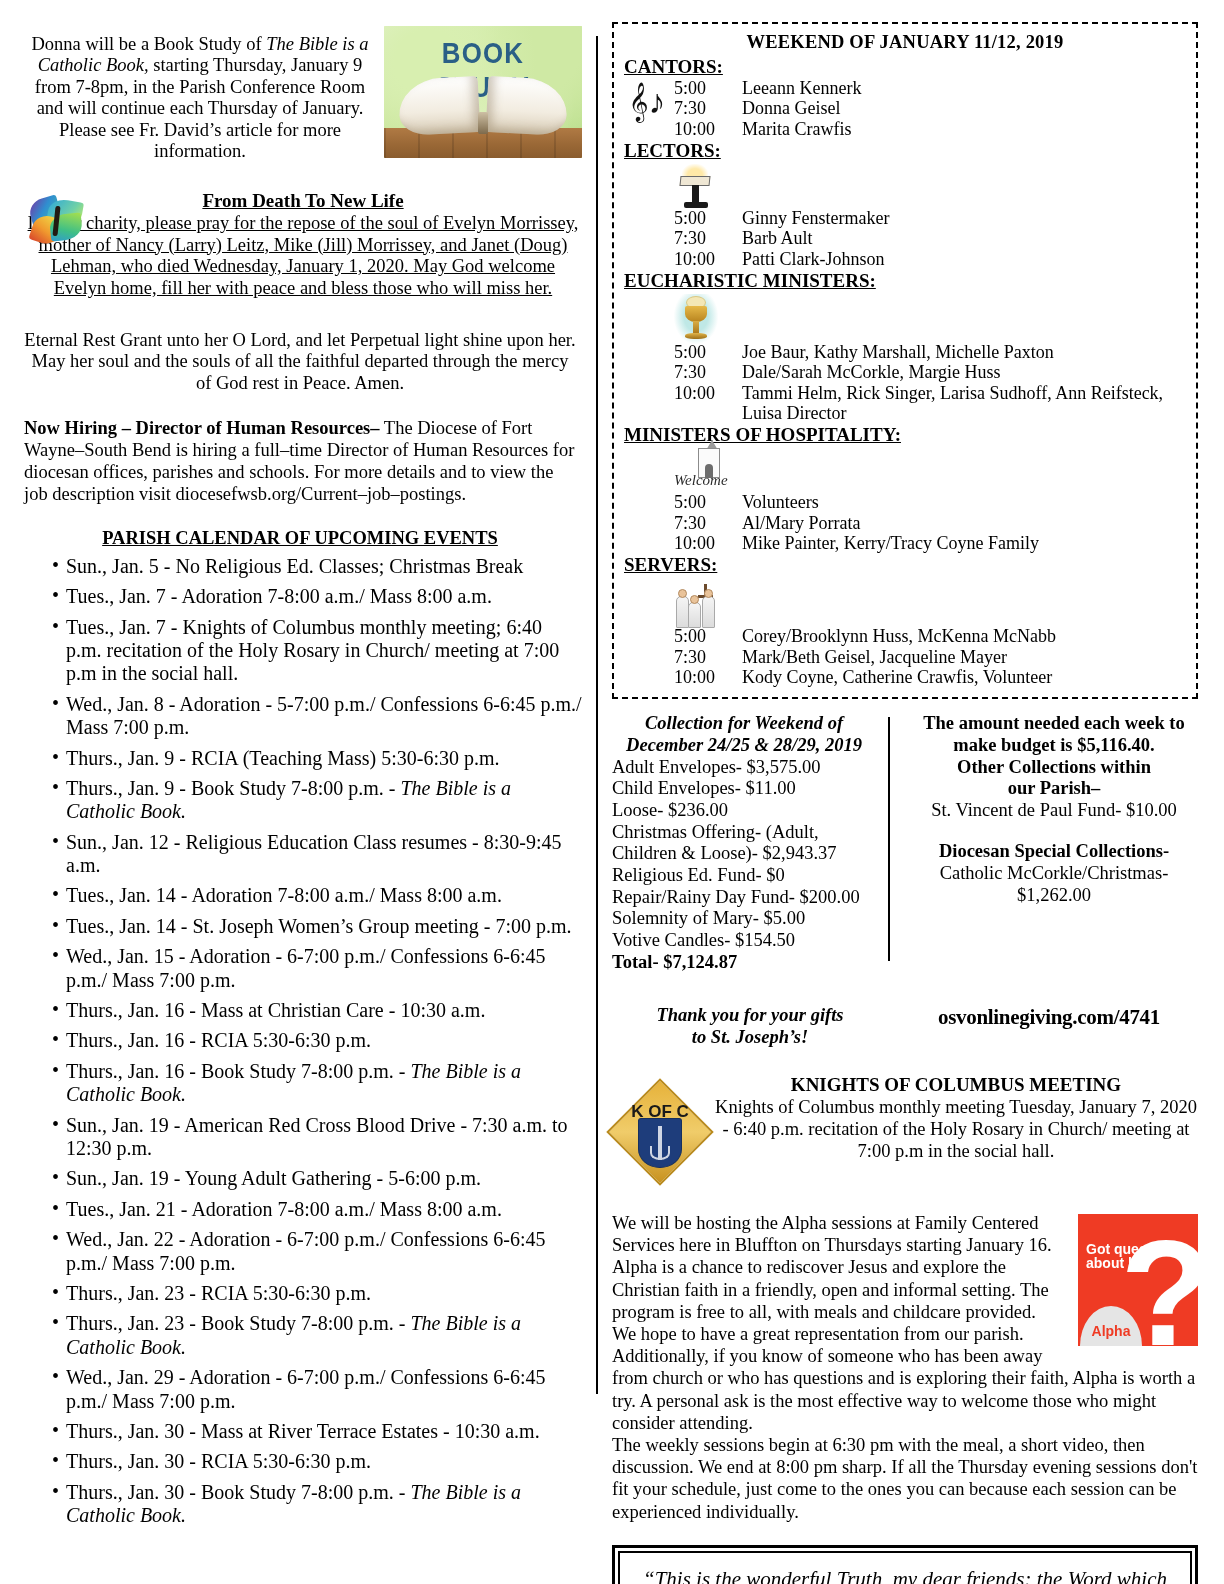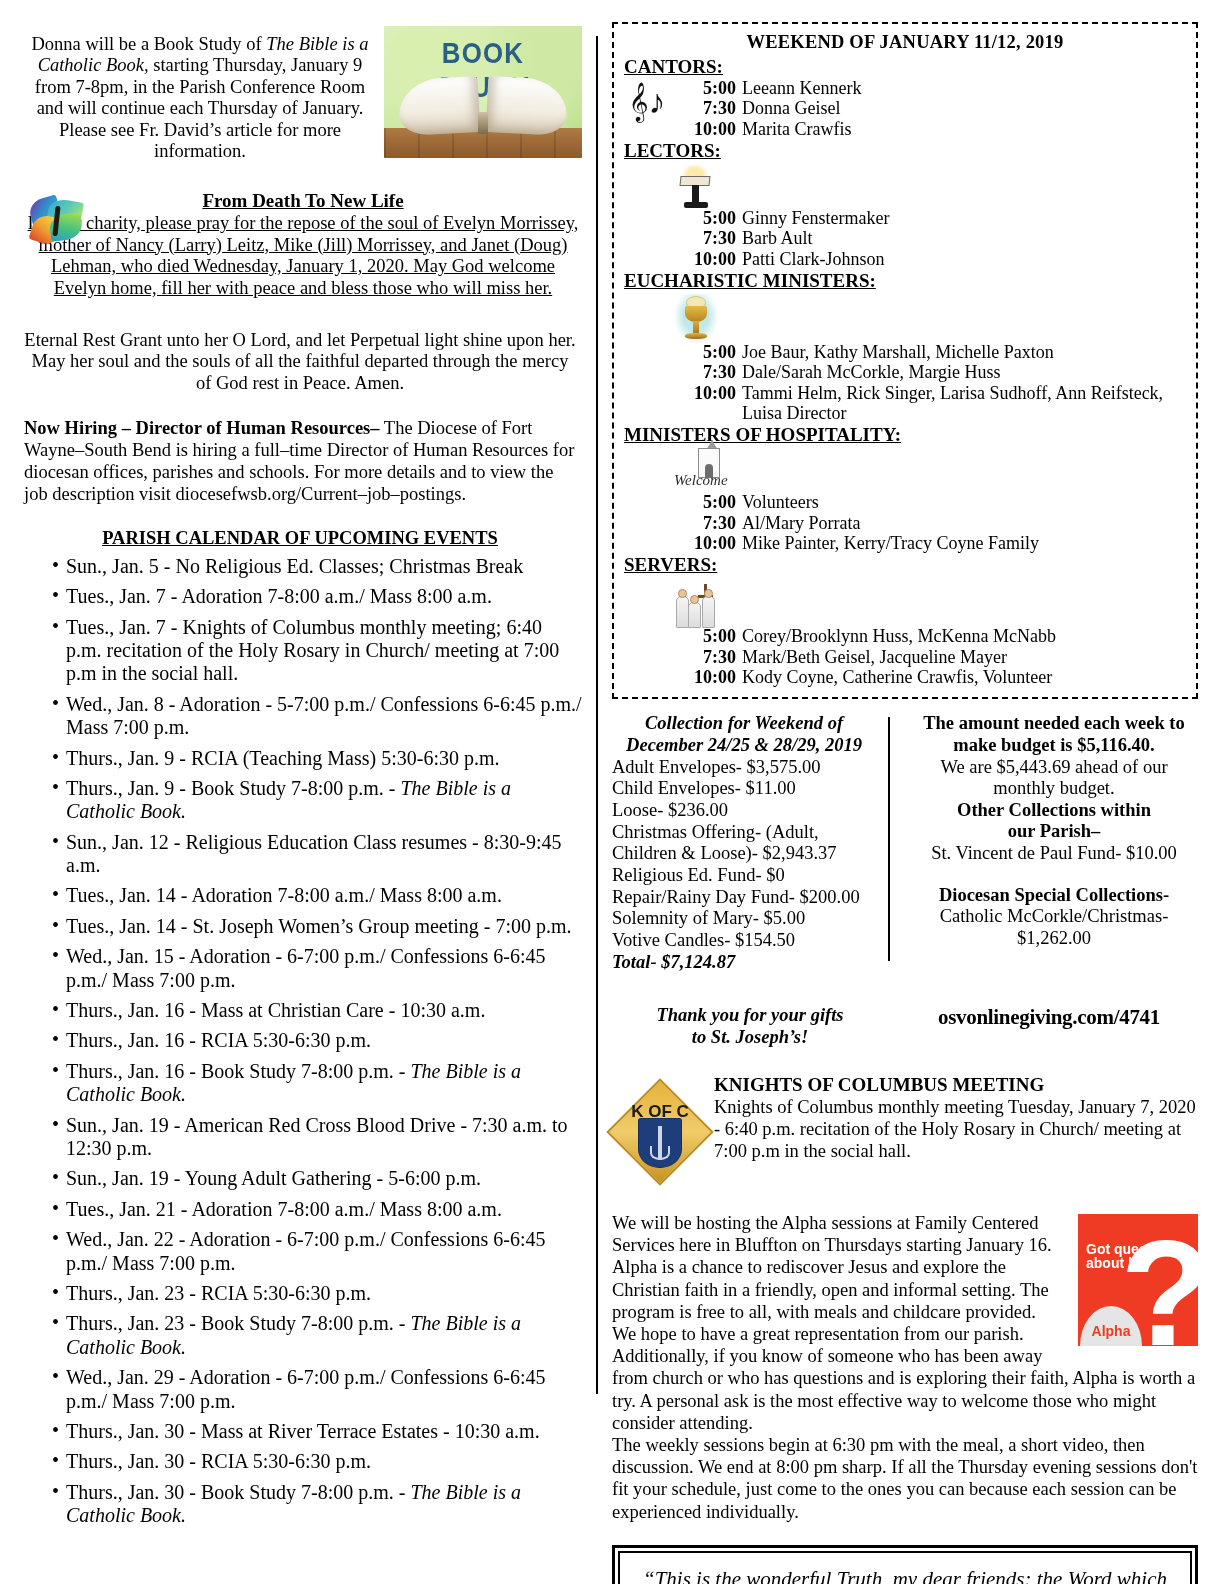--- a/index.html
+++ b/index.html
@@ -246,23 +246,23 @@
     padding-left: 50px;
     min-height: 20px;
   }
   .min-row {
     font-size: 18px;
     line-height: 1.13;
     display: flex;
     white-space: nowrap;
   }
   .min-time {
-    font-weight: bold;
+    font-weight: normal;
     min-width: 62px;
-    text-align: right;
+    text-align: left;
     flex: 0 0 auto;
   }
   .min-names { padding-left: 6px; }
   .min-names.indent { padding-left: 68px; }
 
   
   .min-icon {
     position: absolute;
     left: 0; top: 2px;
     width: 46px; height: 46px;
@@ -339,21 +339,21 @@
   }
   .coll-title {
     text-align: center;
     font-weight: bold;
     font-style: italic;
     font-size: 18.5px;
     line-height: 1.15;
     margin-bottom: 1px;
   }
   .coll-line { white-space: normal; }
-  .coll-total { font-weight: bold; font-style: italic; }
+  .coll-total { font-weight: bold; }
   .coll-b { font-weight: bold; }
   .thanks {
     text-align: center;
     font-weight: bold;
     font-style: italic;
     font-size: 18.5px;
     line-height: 1.16;
     margin-top: 22px;
     width: 276px;
   }
@@ -428,20 +428,21 @@
   }
   .kofc-anchor {
     position: absolute; left: 50%; top: 70px; margin-left: -10px;
     width: 20px; height: 14px;
     border: 2px solid #cfd6e4; border-top: none;
     border-radius: 0 0 50% 50%; z-index: 4;
   }
   .kofc-body {
     flex: 1;
     padding-left: 6px;
+    text-align: center;
   }
   .kofc-title {
     font-weight: bold;
     font-size: 19px;
     margin-bottom: 1px;
   }
   .kofc-desc { font-size: 18.5px; line-height: 1.18; }
 
   
   .alpha-block {
@@ -724,21 +725,20 @@
             <div class="coll-line">Solemnity of Mary- $5.00</div>
             <div class="coll-line">Votive Candles- $154.50</div>
           </div>
         <div class="coll-total">Total- $7,124.87</div>
       </div>
 
       <div class="coll-divider"></div>
 
       <div class="coll-right">
         <div class="coll-b">The amount needed each week to make budget is $5,116.40.</div>
-        <div>We are  $5,443.69 ahead of our monthly budget.</div>
         <div class="coll-b">Other Collections within</div>
         <div class="coll-b">our Parish–</div>
         <div>St. Vincent de Paul Fund- $10.00</div>
         <div style="height:20px"></div>
         <div class="coll-b">Diocesan Special Collections-</div>
         <div>Catholic McCorkle/Christmas-</div>
         <div>$1,262.00</div>
       </div>
     </div>
 

